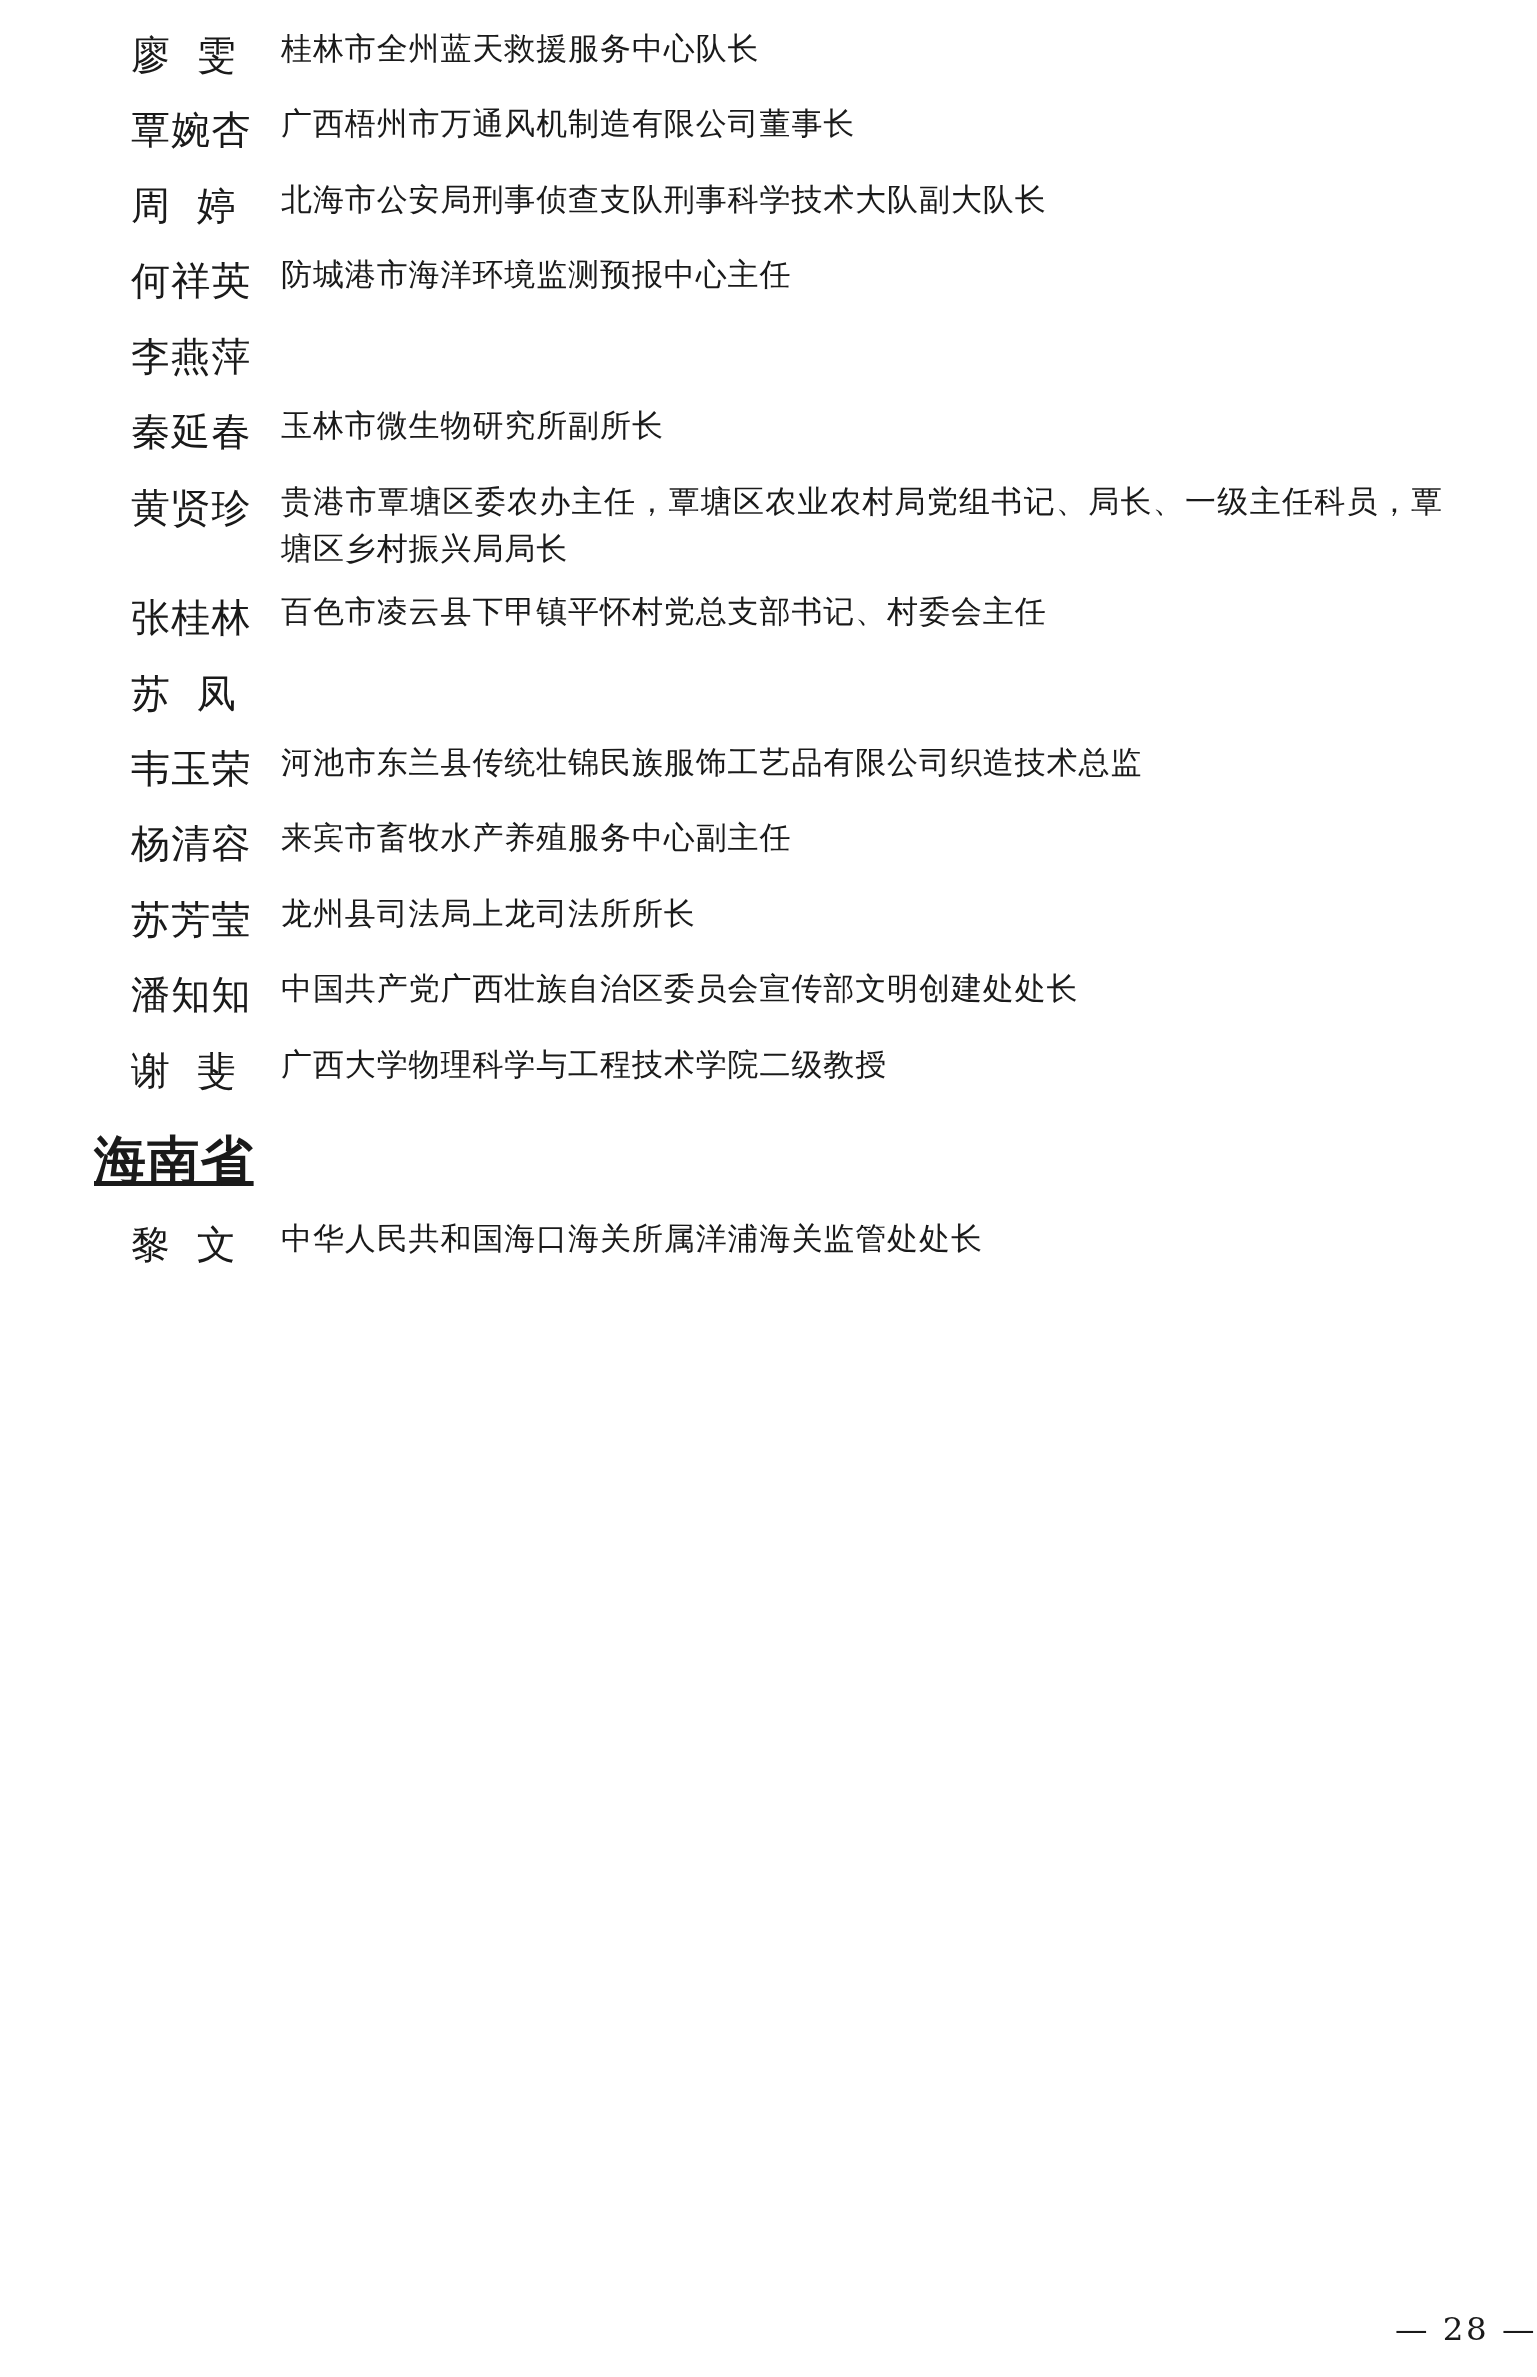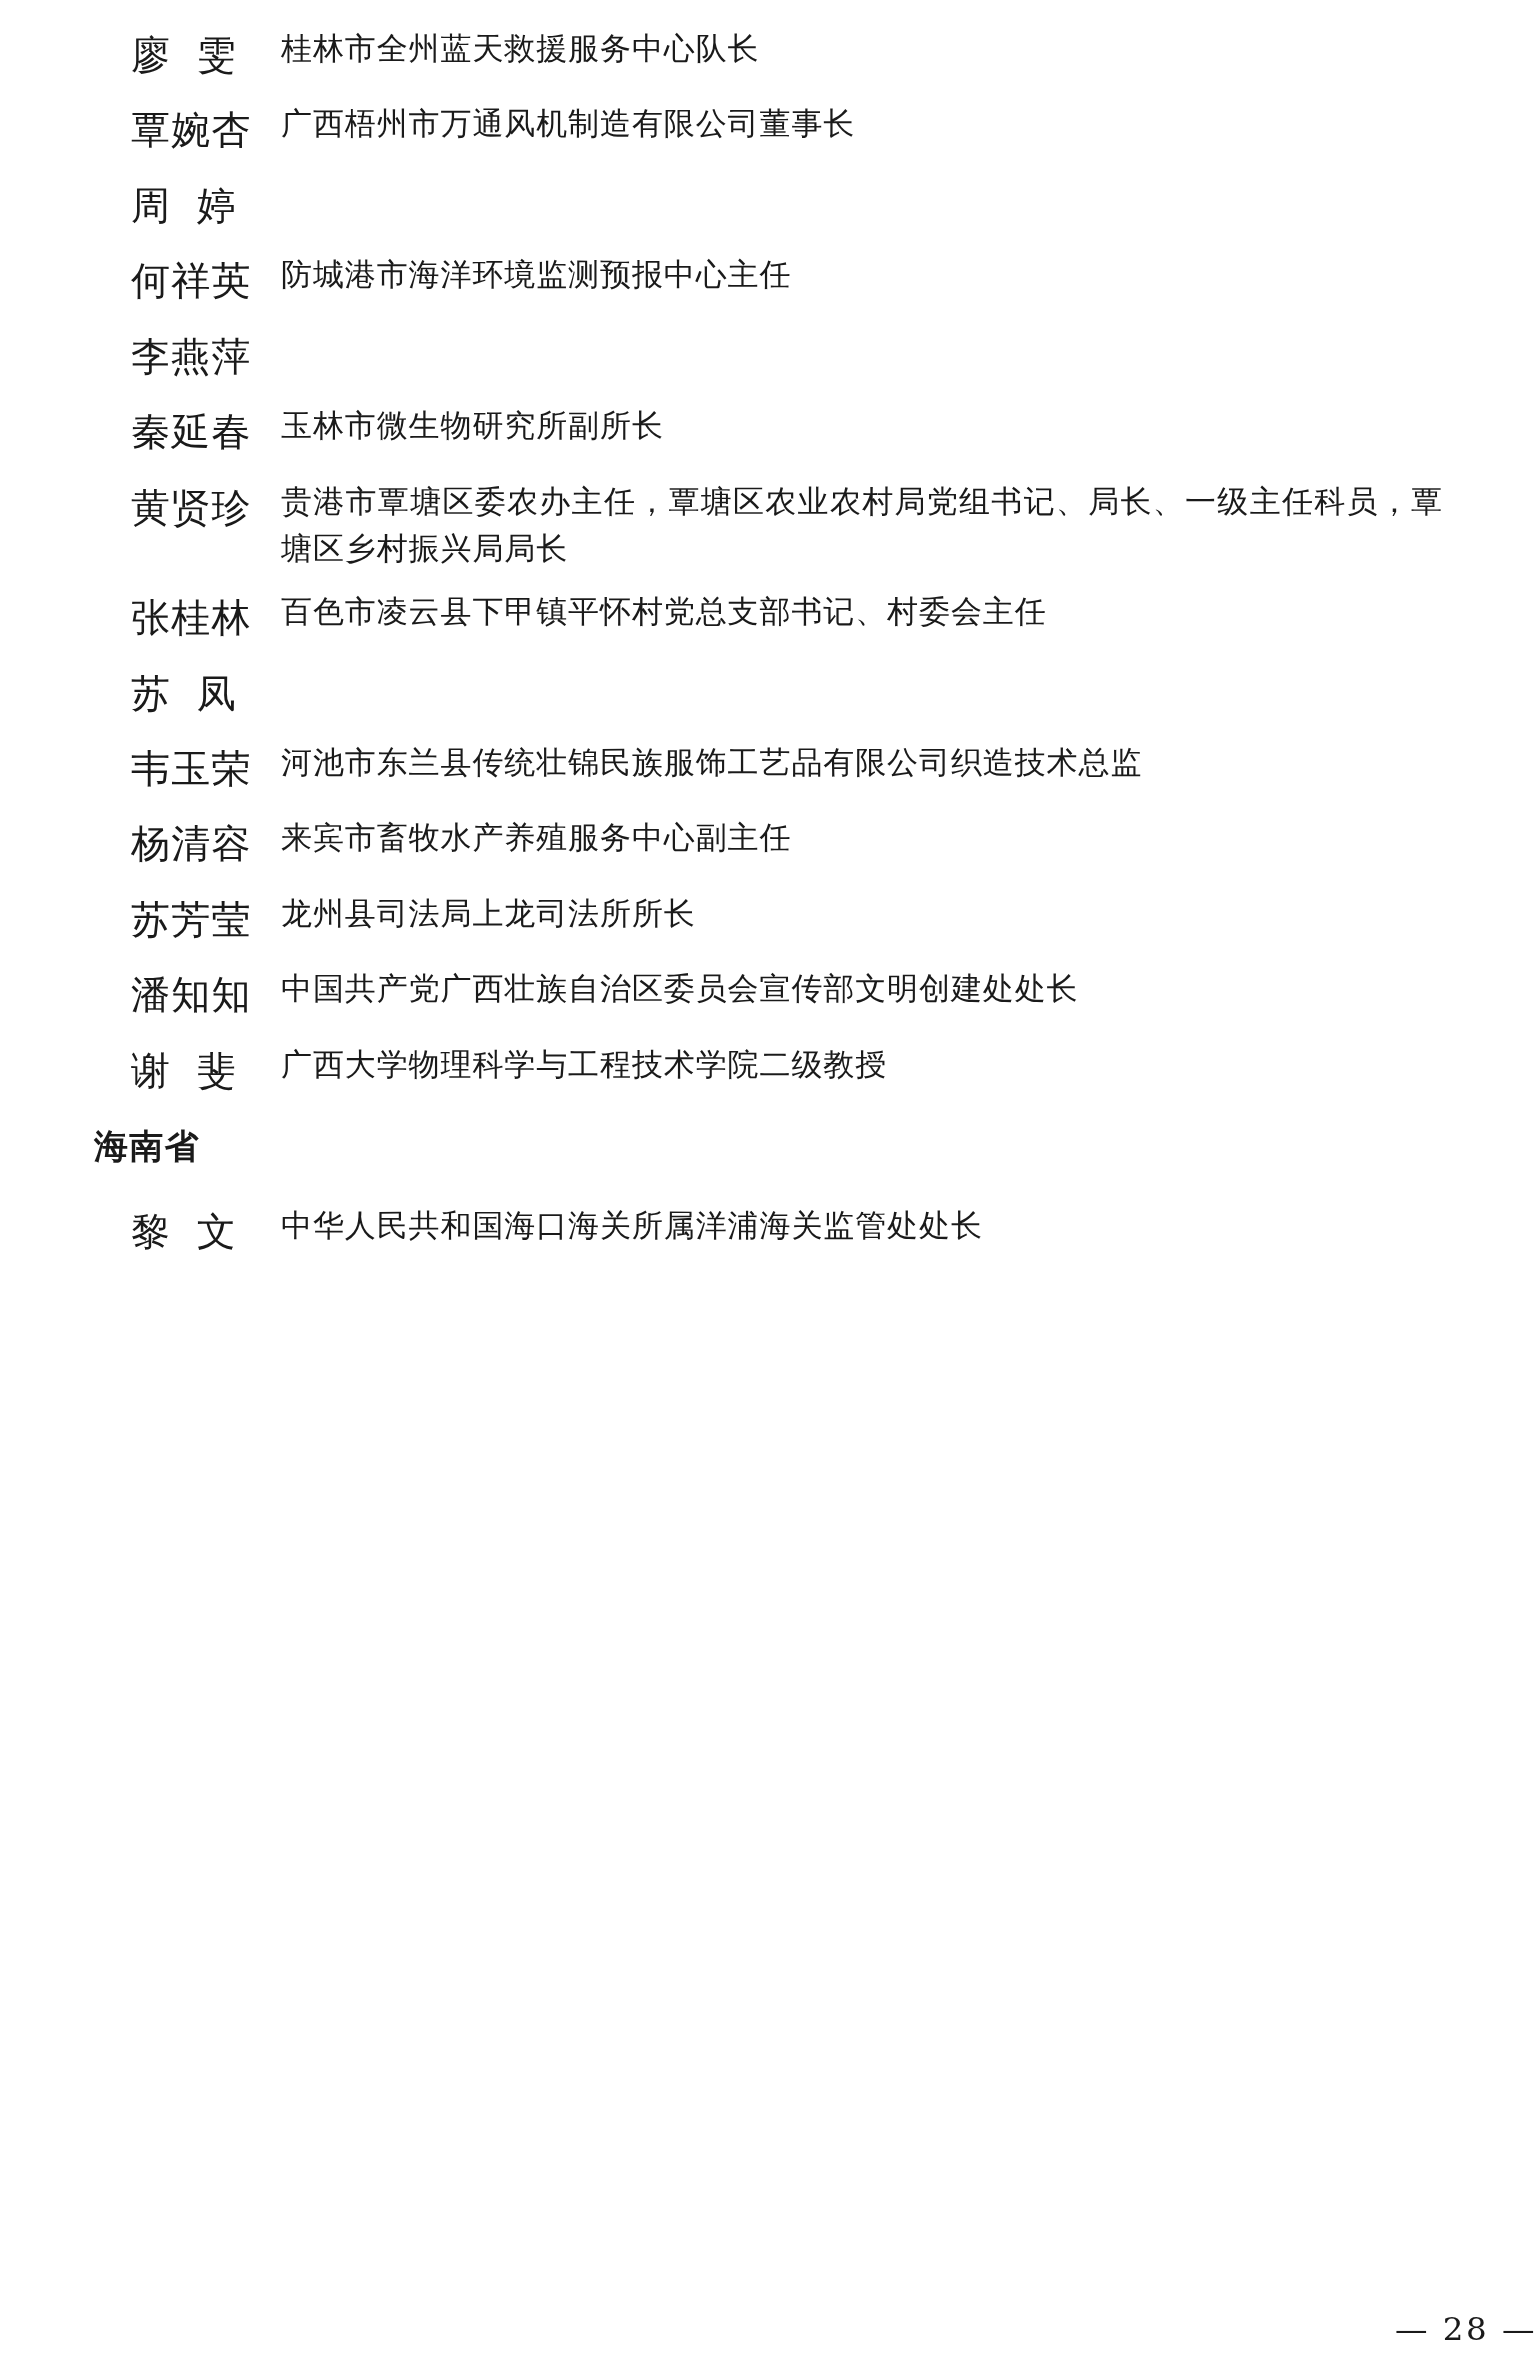--- a/index.html
+++ b/index.html
@@ -44,26 +44,27 @@
   }
   .desc {
     flex: 1 1 auto;
     font-size: 31px;
     line-height: 1.52;
     letter-spacing: 0.9px;
     text-align: justify;
     text-justify: inter-character;
   }
   .section-head {
-    font-size: 34px;
+    font-size: 52px;
     font-weight: bold;
     line-height: 1.5;
     letter-spacing: 1.2px;
-    margin: 21px 0 30px 0;
+    margin: 21px 0 16px 0;
     font-family: "DejaVu Sans", "Liberation Sans", sans-serif;
+    text-decoration: underline;
   }
   .footer {
     position: absolute;
     left: 0;
     right: 0;
     bottom: 29px;
     text-align: right;
     padding-left: 84px;
     font-size: 32.5px;
     letter-spacing: 2.5px;
@@ -86,20 +87,21 @@
 
     <div class="entry">
       <div class="name">覃婉杏</div>
       <div class="desc">广西梧州市万通风机制造有限公司董事长</div>
     </div>
 
     <div class="entry">
       <div class="name spaced">
         <span>周</span><span>婷</span>
       </div>
+      <div class="desc">北海市公安局刑事侦查支队刑事科学技术大队副大队长</div>
     </div>
 
     <div class="entry">
       <div class="name">何祥英</div>
       <div class="desc">防城港市海洋环境监测预报中心主任</div>
     </div>
 
     <div class="entry">
       <div class="name">李燕萍</div>
     </div>

